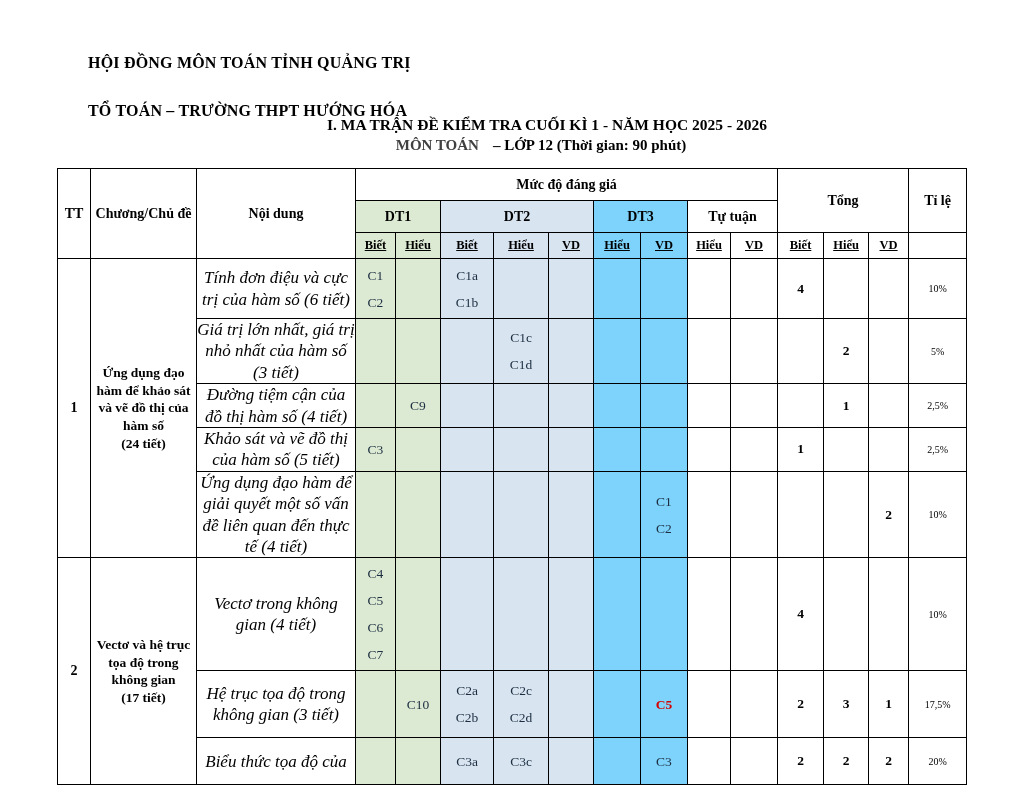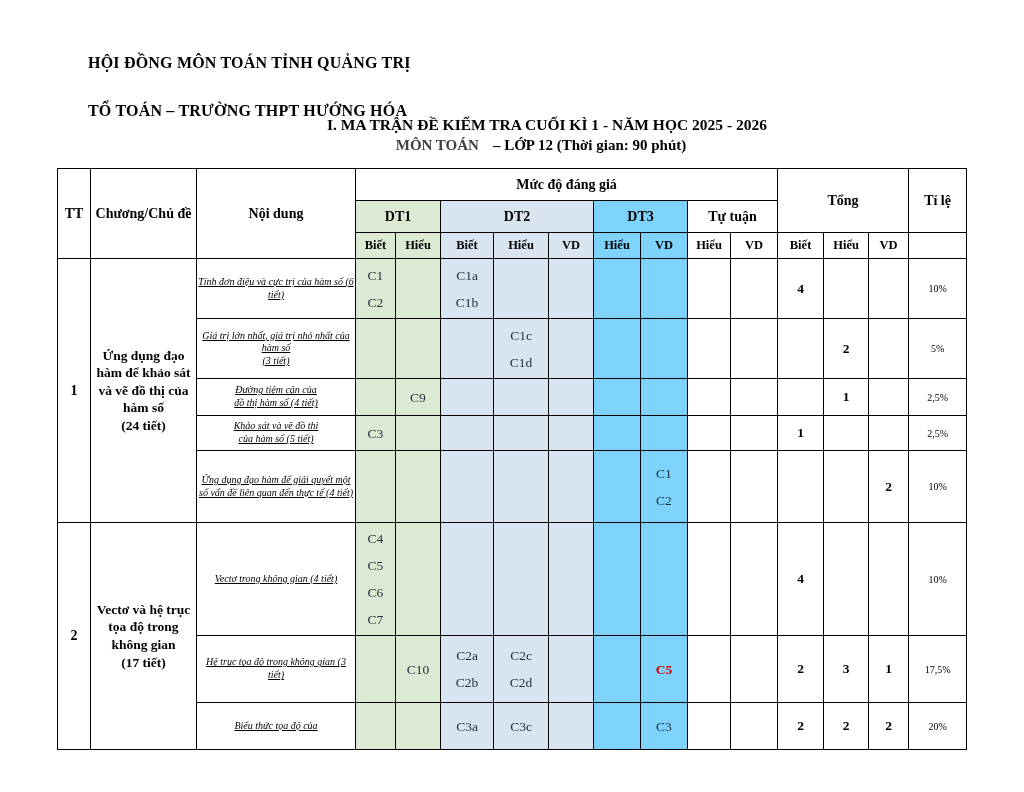--- a/index.html
+++ b/index.html
@@ -35,26 +35,26 @@
     vertical-align: middle;
     overflow: hidden;
   }
   th { font-weight: bold; font-size: 14px; }
   th.sub { font-size: 12.5px; }
   .g { background: #dcead3; }
   .b { background: #d9e4f1; }
   .y { background: #7dd3fc; }
   .tt-cell { font-weight: bold; font-size: 14px; }
   .sec { font-weight: bold; font-size: 13.5px; line-height: 1.3; white-space: pre-line; padding: 2px 3px; }
-  .nd { font-style: italic; font-size: 10px; line-height: 1.26; white-space: pre-line; padding: 1px 4px; text-decoration: underline; }
+  .nd { font-style: italic; font-size: 17px; line-height: 1.26; white-space: pre-line; padding: 1px 4px; }
   .code { font-size: 13.5px; line-height: 27px; white-space: pre-line; color: #1c2e40; }
   .code.red { color: #d50000; font-weight: bold; }
   .total { font-weight: bold; font-size: 13.5px; }
   .pct { font-size: 10px; }
-  tr.hA { height: 32px; } tr.hB { height: 32px; } tr.hC { height: 26px; }
+  tr.hA { height: 32px; } tr.hB { height: 32px; } tr.hC { height: 26px; text-decoration: underline; }
   tr.r1 { height: 60px; } tr.r2 { height: 60px; } tr.r3 { height: 37px; }
   tr.r4 { height: 35px; margin-top: 48px; } tr.r5 { height: 72px; } tr.r6 { height: 113px; }
   tr.r7 { height: 67px; } tr.r8 { height: 47px; }
 </style>
 </head>
 <body>
 
 <div class="page">
 
   <div class="org-line l1">HỘI ĐỒNG MÔN TOÁN TỈNH QUẢNG TRỊ</div>

